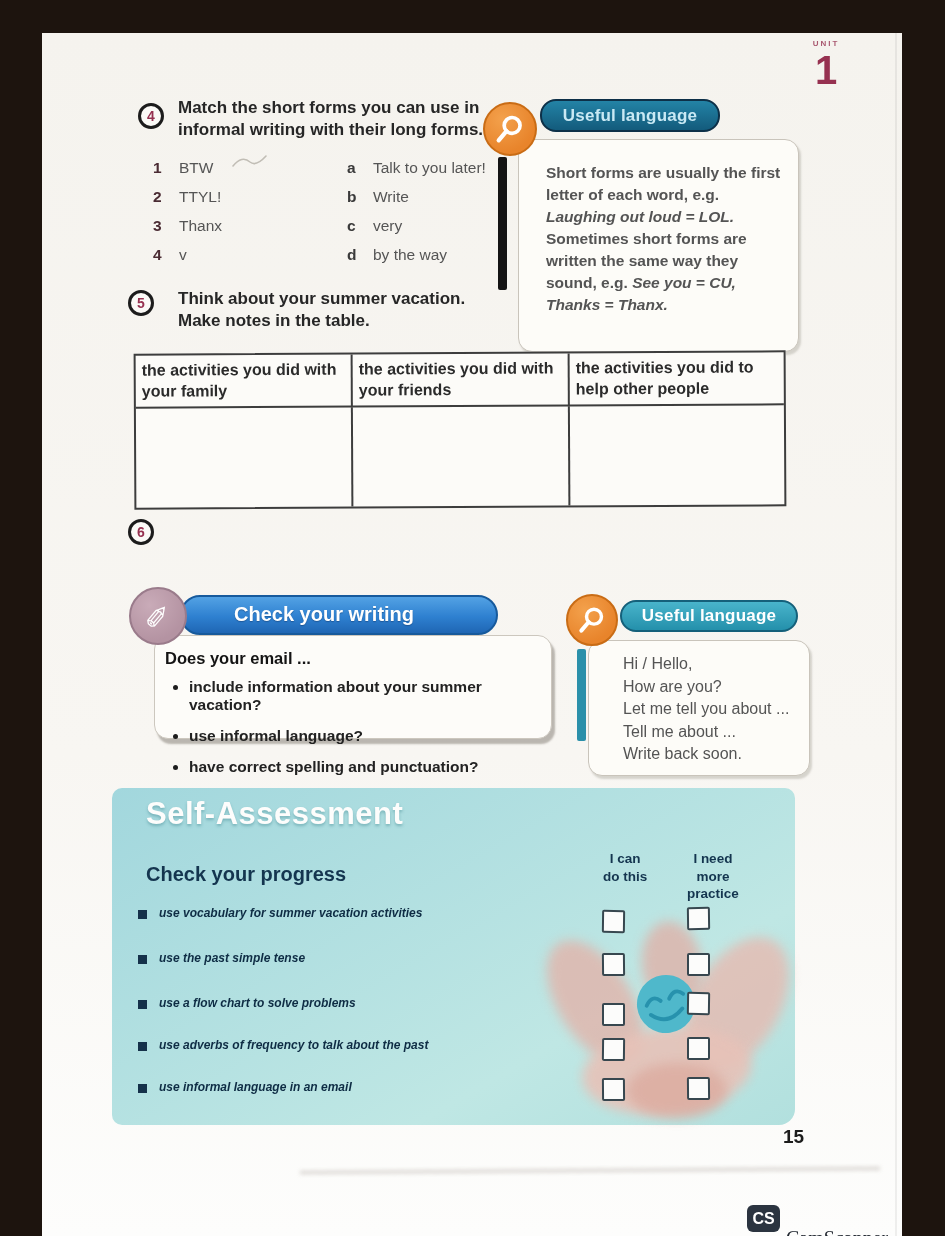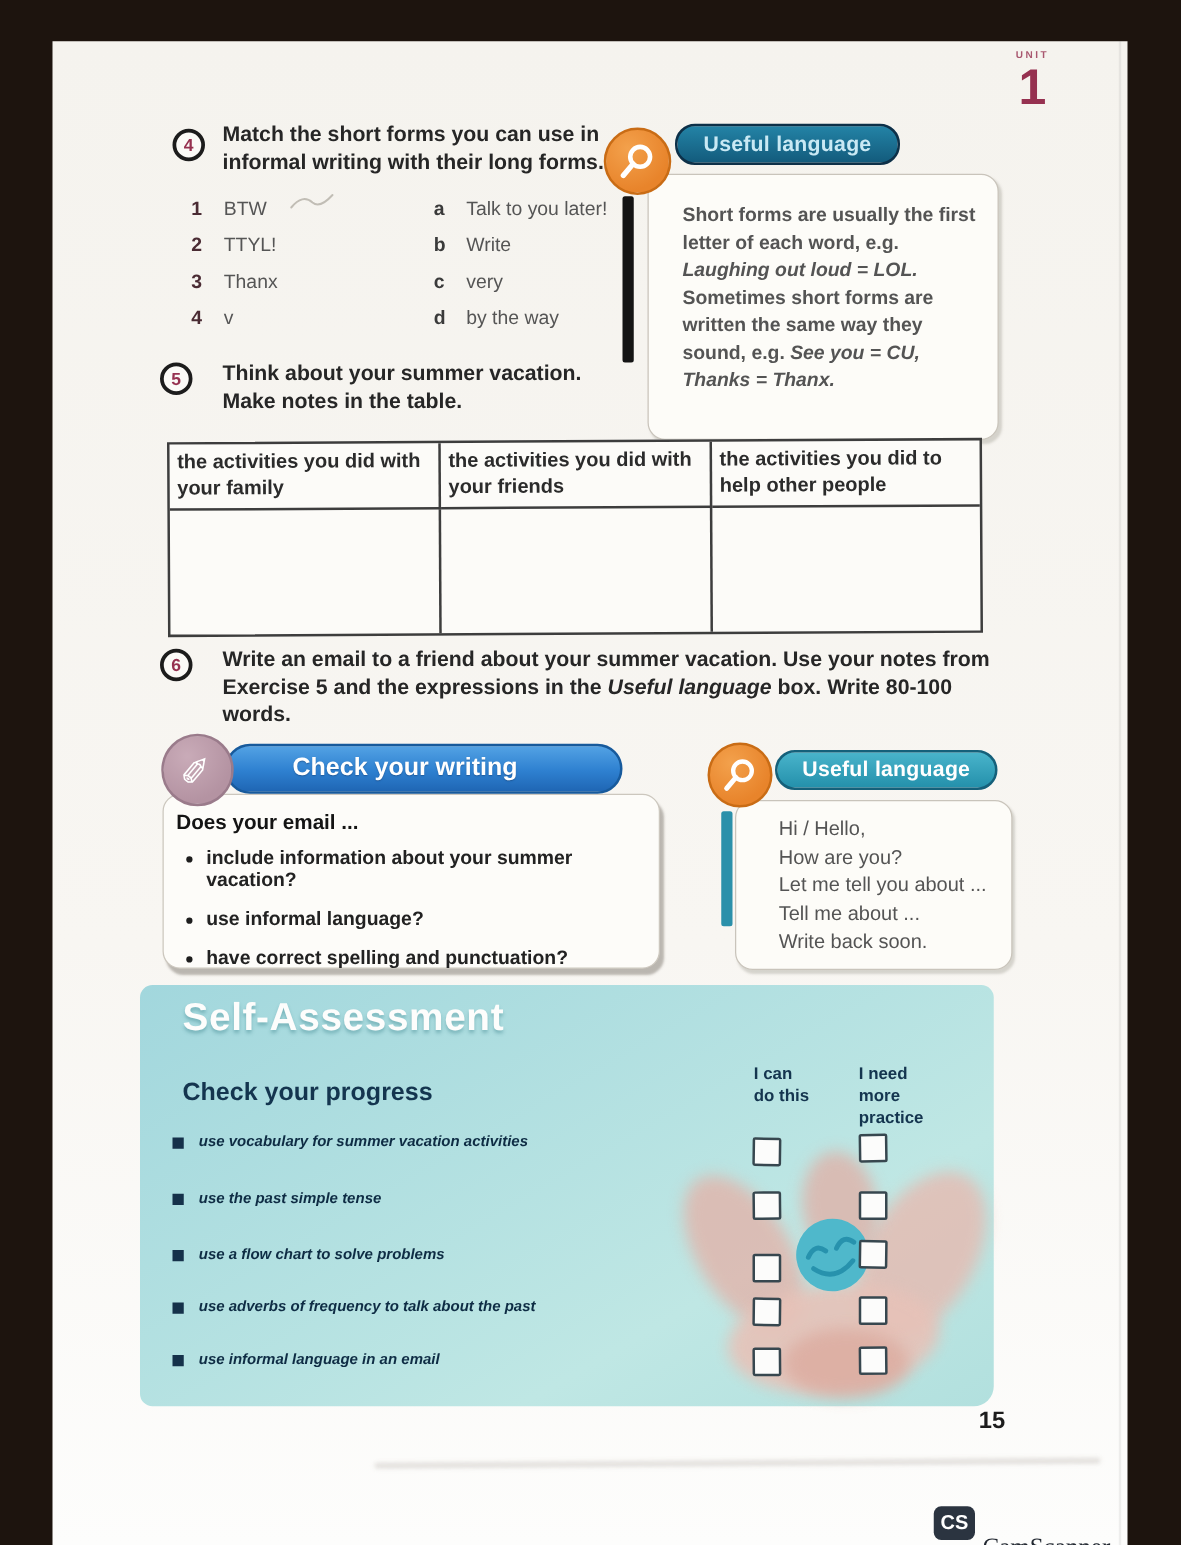--- a/index.html
+++ b/index.html
@@ -71,21 +71,21 @@
   }
   .notes-table .hcell{
     border-right:2px solid var(--table-border,#3d3d3d);border-bottom:2px solid var(--table-border,#3d3d3d);
     font-weight:700;font-size:16px;line-height:21px;color:#2b2b2b;padding:4px 6px;white-space:pre-line;
   }
   .notes-table .bcell{border-right:2px solid var(--table-border,#3d3d3d);}
   .notes-table .last{border-right:none;}
 
   
   .cyw-card{
-    position:absolute;left:88px;top:602px;width:398px;height:140px;background:#fdfcf9;
+    position:absolute;left:112px;top:602px;width:398px;height:104px;background:#fdfcf9;
     border:1px solid #ccc7be;border-radius:14px;box-shadow:3px 5px 2px rgba(110,105,95,.45);
     padding:13px 12px 0 10px;
   }
   .cyw-intro{font-size:16.5px;font-weight:700;color:#141414;}
   .cyw-list{list-style:none;margin:10px 0 0 0;padding:0;}
   .cyw-list li{position:relative;padding-left:24px;margin:0 0 13px 0;font-size:15.5px;font-weight:600;color:#222;}
   .cyw-list li::before{content:"";position:absolute;left:8px;top:7px;width:5px;height:5px;border-radius:50%;background:#1d1d1d;}
   .cyw-pill{
     position:absolute;left:138px;top:562px;width:318px;height:40px;border-radius:20px;
     background:linear-gradient(180deg,#53a2e4,var(--blue-pill,#2e80d0) 55%,#1f66b4);
@@ -101,21 +101,21 @@
 
   
   .sa-panel{
     position:absolute;left:70px;top:755px;width:683px;height:337px;border-radius:10px 10px 16px 10px;
     background:linear-gradient(150deg,var(--panel-teal-1,#a2d7dd),var(--panel-teal-2,#bfe7e4) 70%,#b2e0de);
   }
   .sa-title{position:absolute;left:104px;top:763px;font-size:31px;font-weight:700;color:#fdfdfc;
     letter-spacing:.5px;text-shadow:0 2px 3px rgba(60,130,140,.45);z-index:3;}
   .sa-subtitle{position:absolute;left:104px;top:830px;font-size:20px;font-weight:700;color:var(--navy,#14354f);z-index:3;}
   .sa-col{position:absolute;font-size:13.5px;font-weight:700;color:var(--navy,#14354f);
-    line-height:1.3;white-space:pre-line;z-index:3;}
+    line-height:1.3;white-space:pre-line;z-index:3;text-align:center;}
   .sa-item{position:absolute;left:96px;width:440px;font-size:12px;font-weight:700;color:#0e2c44;z-index:3;font-style:italic;}
   .sa-item::before{content:"";position:absolute;left:0;top:4px;width:9px;height:9px;background:#15314a;}
   .sa-item span{display:block;padding-left:21px;}
   .checkbox{
     position:absolute;width:23px;height:23px;background:#fcfcfb;border:2px solid var(--checkbox-border,#37474f);
     border-radius:2px;z-index:4;
   }
   
   .hand{position:absolute;border-radius:50%;filter:blur(6px);z-index:1;}
   .smiley{position:absolute;left:593px;top:940px;width:62px;height:62px;z-index:2;transform:rotate(-8deg);}
@@ -219,23 +219,20 @@
       <div class="hcell last">the activities you did to
 help other people</div>
       <div class="bcell"></div>
       <div class="bcell"></div>
       <div class="bcell last"></div>
     </div>
 
     <div class="num-badge" style="left:86px;top:486px;">
       <span>6</span>
     </div>
-    <div class="ex-title" style="left:136px;top:484px;width:636px;">
-      <span>Write an email to a friend about your summer vacation. Use your notes from Exercise 5 and the expressions in the </span><em>Useful language</em><span> box. Write 80-100 words.</span>
-    </div>
 
     <div class="cyw-card">
       <div class="cyw-intro">Does your email ...</div>
       <ul class="cyw-list">
         <li>include information about your summer vacation?</li>
         <li>use informal language?</li>
         <li>have correct spelling and punctuation?</li>
       </ul>
     </div>
     <div class="cyw-pill">Check your writing</div>

